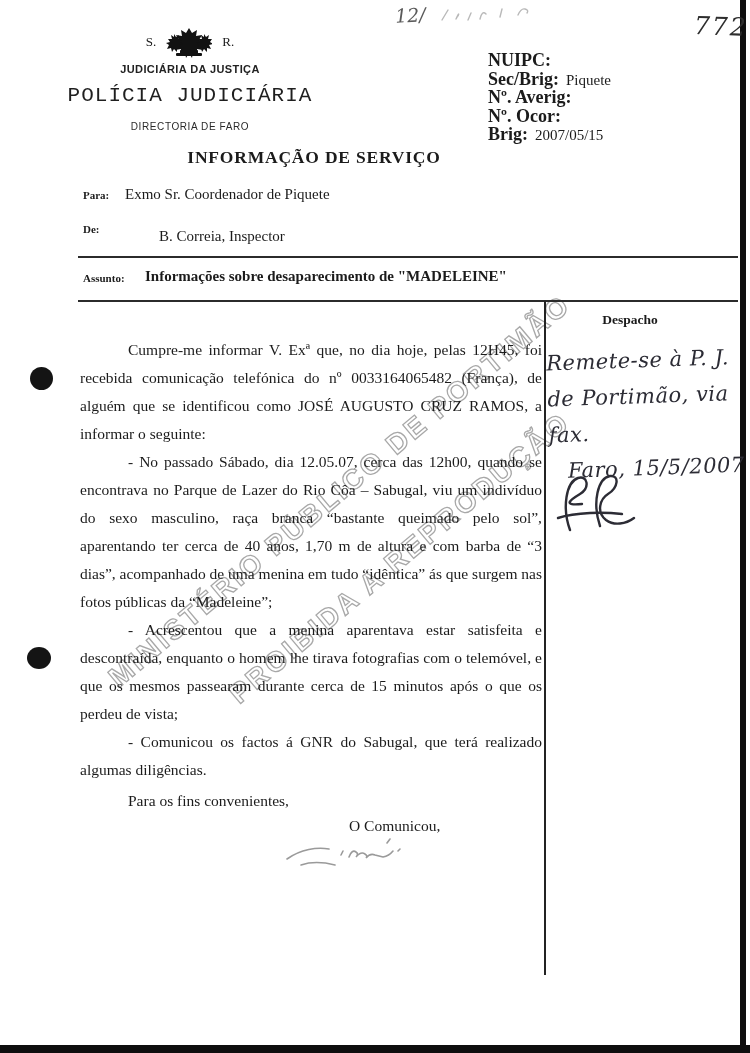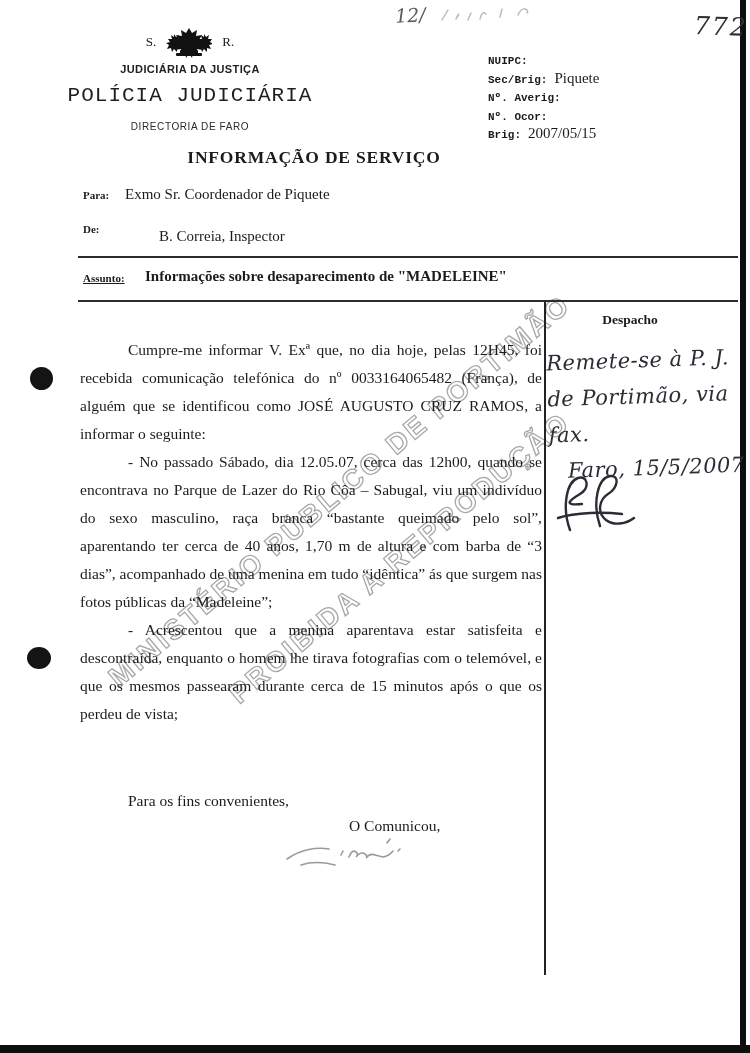--- a/index.html
+++ b/index.html
@@ -24,21 +24,21 @@
   
   .header { position:absolute; left:58px; top:26px; width:264px; text-align:center; }
   .crest-row { display:flex; align-items:center; justify-content:center; gap:10px; font-size:13px; }
   .ministry { font-family:"Liberation Sans", sans-serif; font-size:11px; font-weight:bold; letter-spacing:.4px; margin-top:5px; color:#222; }
   .org { font-family:Liberation Mono, monospace; font-size:21px; letter-spacing:1px; margin-top:9px; color:#1f1f1f; }
   .directorate { font-family:"Liberation Sans", sans-serif; font-size:10px; letter-spacing:.6px; margin-top:14px; color:#2a2a2a; }
 
   
   .case-block { position:absolute; left:488px; top:50px; }
   .case-row { height:18.5px; white-space:nowrap; }
-  .case-label { font-weight:bold; font-size:11px;font-family:Liberation Mono, monospace; }
+  .case-label { font-weight:bold; font-size:18px; }
   .case-value { font-size:15px; margin-left:7px; }
 
   .doc-title { position:absolute; left:0; top:147px; width:628px; text-align:center;
                font-weight:bold; font-size:17.5px; letter-spacing:.8px; }
 
   .meta-label { position:absolute; font-weight:bold; font-size:11px; }
   .meta-value { position:absolute; font-size:15px; }
 
   .rule { position:absolute; left:78px; width:660px; height:2px; background:#2b2b2b; }
   .rule1 { top:256px; }
@@ -125,21 +125,21 @@
 
   <div class="doc-title">INFORMAÇÃO DE SERVIÇO</div>
 
   <div class="meta-label" style="left:83px; top:189px;">Para:</div>
   <div class="meta-value" style="left:125px; top:186px;">Exmo Sr. Coordenador de Piquete</div>
   <div class="meta-label" style="left:83px; top:223px;">De:</div>
   <div class="meta-value" style="left:125px; top:228px;margin-left:34px;">B. Correia, Inspector</div>
 
   <div class="rule rule1"></div>
 
-  <div class="meta-label" style="left:83px; top:272px;text-decoration:underline;">Assunto:</div>
+  <div class="meta-label" style="left:83px; top:272px;">Assunto:</div>
   <div class="meta-value" style="left:145px; top:268px; font-weight:bold;">Informações sobre desaparecimento de "MADELEINE"</div>
 
   <div class="rule rule2"></div>
 
   <div class="despacho-border"></div>
   <div class="despacho-label">Despacho</div>
   <div class="despacho-note hw">
     <div>Remete-se à P. J.</div>
     <div>de Portimão, via</div>
     <div>fax.</div>
@@ -150,20 +150,21 @@
       <path d="M18,62 C10,40 14,14 26,10 C36,7 38,20 28,26 C18,32 10,38 30,36"></path>
       <path d="M48,58 C40,34 46,10 58,8 C68,7 66,20 56,26 C48,31 44,44 54,52 C62,58 74,56 82,50"></path>
       <path d="M6,50 C24,44 52,44 70,46"></path>
     </g>
   </svg>
 
   <div class="body-text">
     <p>Cumpre-me informar V. Exª que, no dia hoje, pelas 12H45, foi recebida comunicação telefónica do nº 0033164065482 (França), de alguém que se identificou como JOSÉ AUGUSTO CRUZ RAMOS, a informar o seguinte:</p>
     <p>- No passado Sábado, dia 12.05.07, cerca das 12h00, quando se encontrava no Parque de Lazer do Rio Côa – Sabugal, viu um indivíduo do sexo masculino, raça branca “bastante queimado pelo sol”, aparentando ter cerca de 40 anos, 1,70 m de altura e com barba de “3 dias”, acompanhado de uma menina em tudo “idêntica” ás que surgem nas fotos públicas da “Madeleine”;</p>
     <p>- Acrescentou que a menina aparentava estar satisfeita e descontraída, enquanto o homem lhe tirava fotografias com o telemóvel, e que os mesmos passearam durante cerca de 15 minutos após o que os perdeu de vista;</p>
+    <p>- Comunicou os factos á GNR do Sabugal, que terá realizado algumas diligências.</p>
   </div>
 
   <div class="closing">Para os fins convenientes,</div>
   <div class="signoff">O Comunicou,</div>
 
   <svg class="sig-inspector" width="150" height="34" viewBox="0 0 150 34">
     <g stroke="#9a9a9a" stroke-width="1.6" fill="none" stroke-linecap="round">
       <path d="M4,24 C18,14 34,12 46,14"></path>
       <path d="M58,20 l2,-4 m6,6 q3,-8 7,-5 q3,2 0,5 q5,-6 9,-3 q3,2 1,4 q4,-5 9,-3 l8,2 q6,-1 10,-6"></path>
       <path d="M18,30 C30,26 44,28 52,30"></path>

